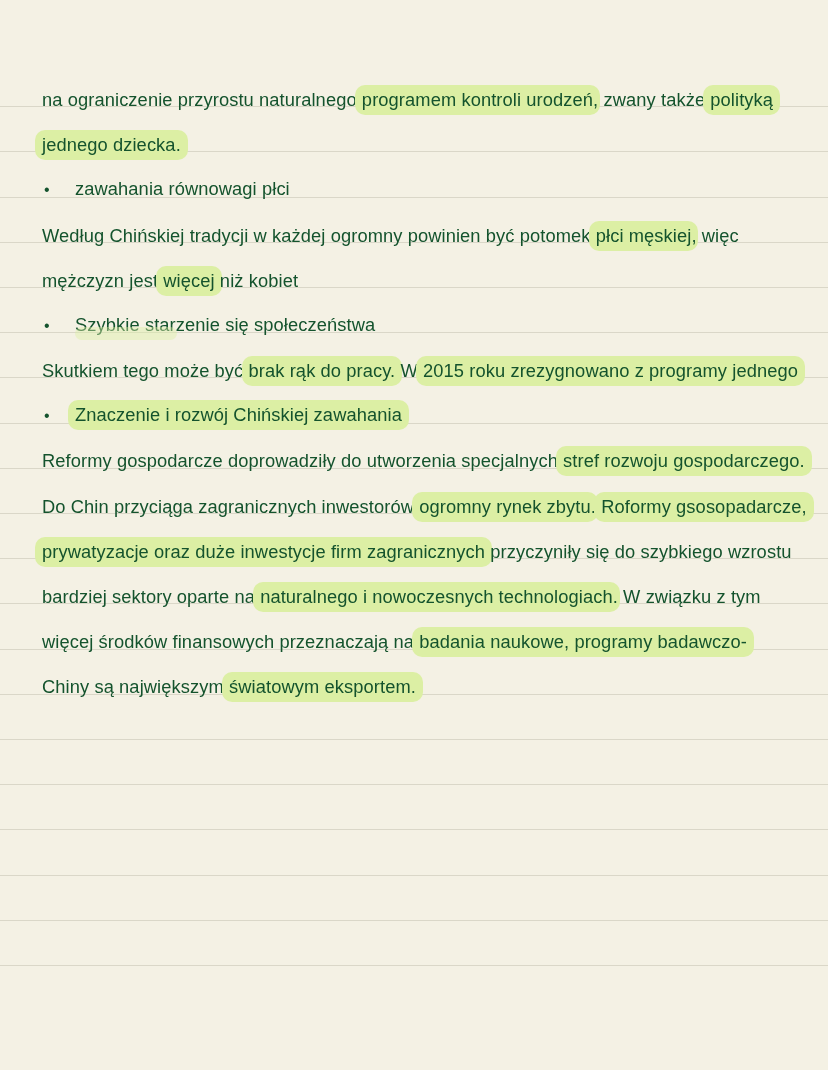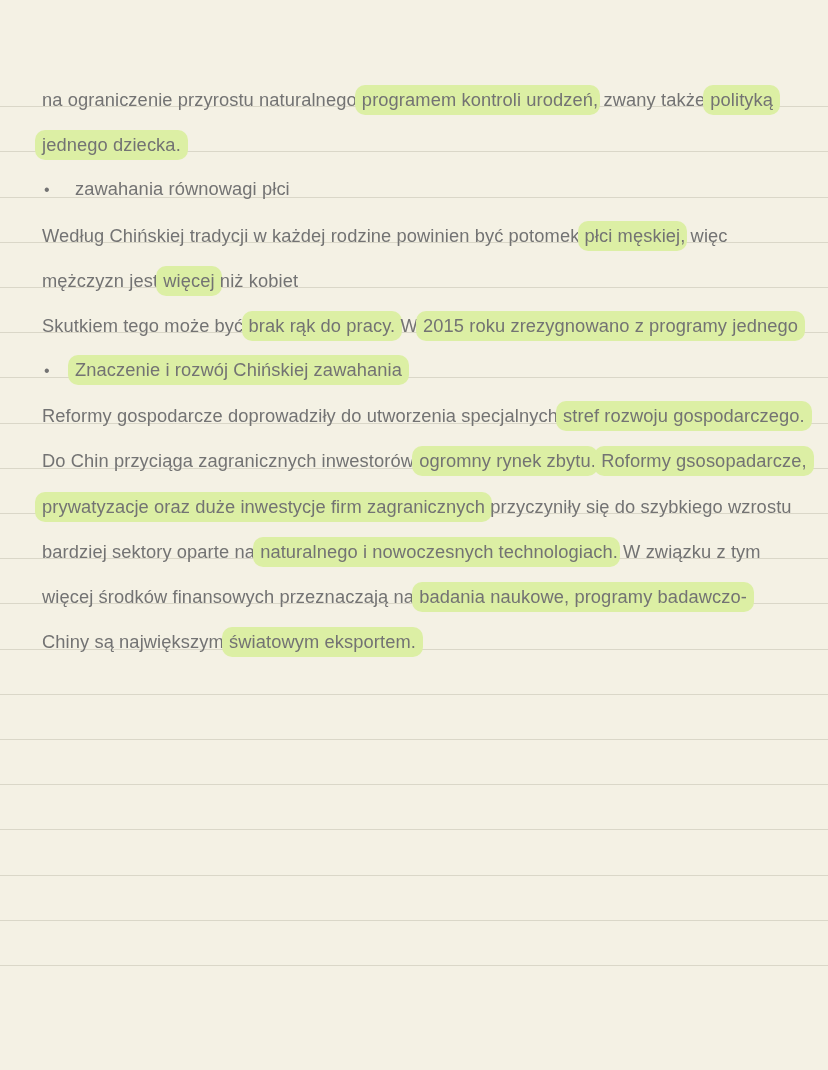--- a/index.html
+++ b/index.html
@@ -37,21 +37,21 @@
     right: 0;
   }
   .line {
     height: 45.2px;
     display: flex;
     align-items: flex-end;
     white-space: pre;
     position: relative;
     font-size: 18.3px;
     line-height: 21px;
-    color: #737373;
+    color: #14532d;
     letter-spacing: 0.1px;
   }
   .line-inner {
     transform: translateY(3px);
   }
   .bullet {
     display: inline-block;
     width: 31px;
     padding-left: 2px;
     font-size: 16px;
@@ -76,22 +76,23 @@
 </style>
 </head>
 <body>
 
 <div class="ruling"></div>
 
 <div class="note" id="note-lines">
     <div class="line"><span class="line-inner"><span class="plain">na ograniczenie przyrostu naturalnego </span><span class="hl">programem kontroli urodzeń</span><span class="plain">, zwany także </span><span class="hl">polityką</span></span></div>
     <div class="line"><span class="line-inner"><span class="hl">jednego dziecka.</span></span></div>
     <div class="line"><span class="line-inner"><span class="bullet">•</span><span class="plain">zawahania równowagi płci</span></span></div>
-    <div class="line"><span class="line-inner"><span class="plain">Według Chińskiej tradycji w każdej rodzine powinien być potomek </span><span class="hl">płci męskiej</span><span class="plain">, więc</span></span></div>
+    <div class="line"><span class="line-inner"><span class="plain">Według Chińskiej tradycji w każdej ogromny powinien być potomek </span><span class="hl">płci męskiej</span><span class="plain">, więc</span></span></div>
     <div class="line"><span class="line-inner"><span class="plain">mężczyzn jest </span><span class="hl">więcej</span><span class="plain"> niż kobiet</span></span></div>
+    <div class="line"><span class="line-inner"><span class="bullet">•</span><span class="plain">Szybkie starzenie się społeczeństwa</span></span><div class="faint-smear"></div></div>
     <div class="line"><span class="line-inner"><span class="plain">Skutkiem tego może być </span><span class="hl">brak rąk do pracy.</span><span class="plain"> W </span><span class="hl">2015 roku zrezygnowano z programy jednego</span></span></div>
     <div class="line"><span class="line-inner"><span class="bullet">•</span><span class="hl">Znaczenie i rozwój Chińskiej zawahania</span></span></div>
     <div class="line"><span class="line-inner"><span class="plain">Reformy gospodarcze doprowadziły do utworzenia specjalnych </span><span class="hl">stref rozwoju gospodarczego.</span></span></div>
     <div class="line"><span class="line-inner"><span class="plain">Do Chin przyciąga zagranicznych inwestorów </span><span class="hl">ogromny rynek zbytu</span><span class="plain">. </span><span class="hl">Roformy gsosopadarcze,</span></span></div>
     <div class="line"><span class="line-inner"><span class="hl">prywatyzacje oraz duże inwestycje firm zagranicznych</span><span class="plain"> przyczyniły się do szybkiego wzrostu</span></span></div>
     <div class="line"><span class="line-inner"><span class="plain">bardziej sektory oparte na </span><span class="hl">naturalnego i nowoczesnych technologiach</span><span class="plain">. W związku z tym</span></span></div>
     <div class="line"><span class="line-inner"><span class="plain">więcej środków finansowych przeznaczają na </span><span class="hl">badania naukowe, programy badawczo-</span></span></div>
     <div class="line"><span class="line-inner"><span class="plain">Chiny są największym </span><span class="hl">światowym eksportem.</span></span></div>
   </div>
 

